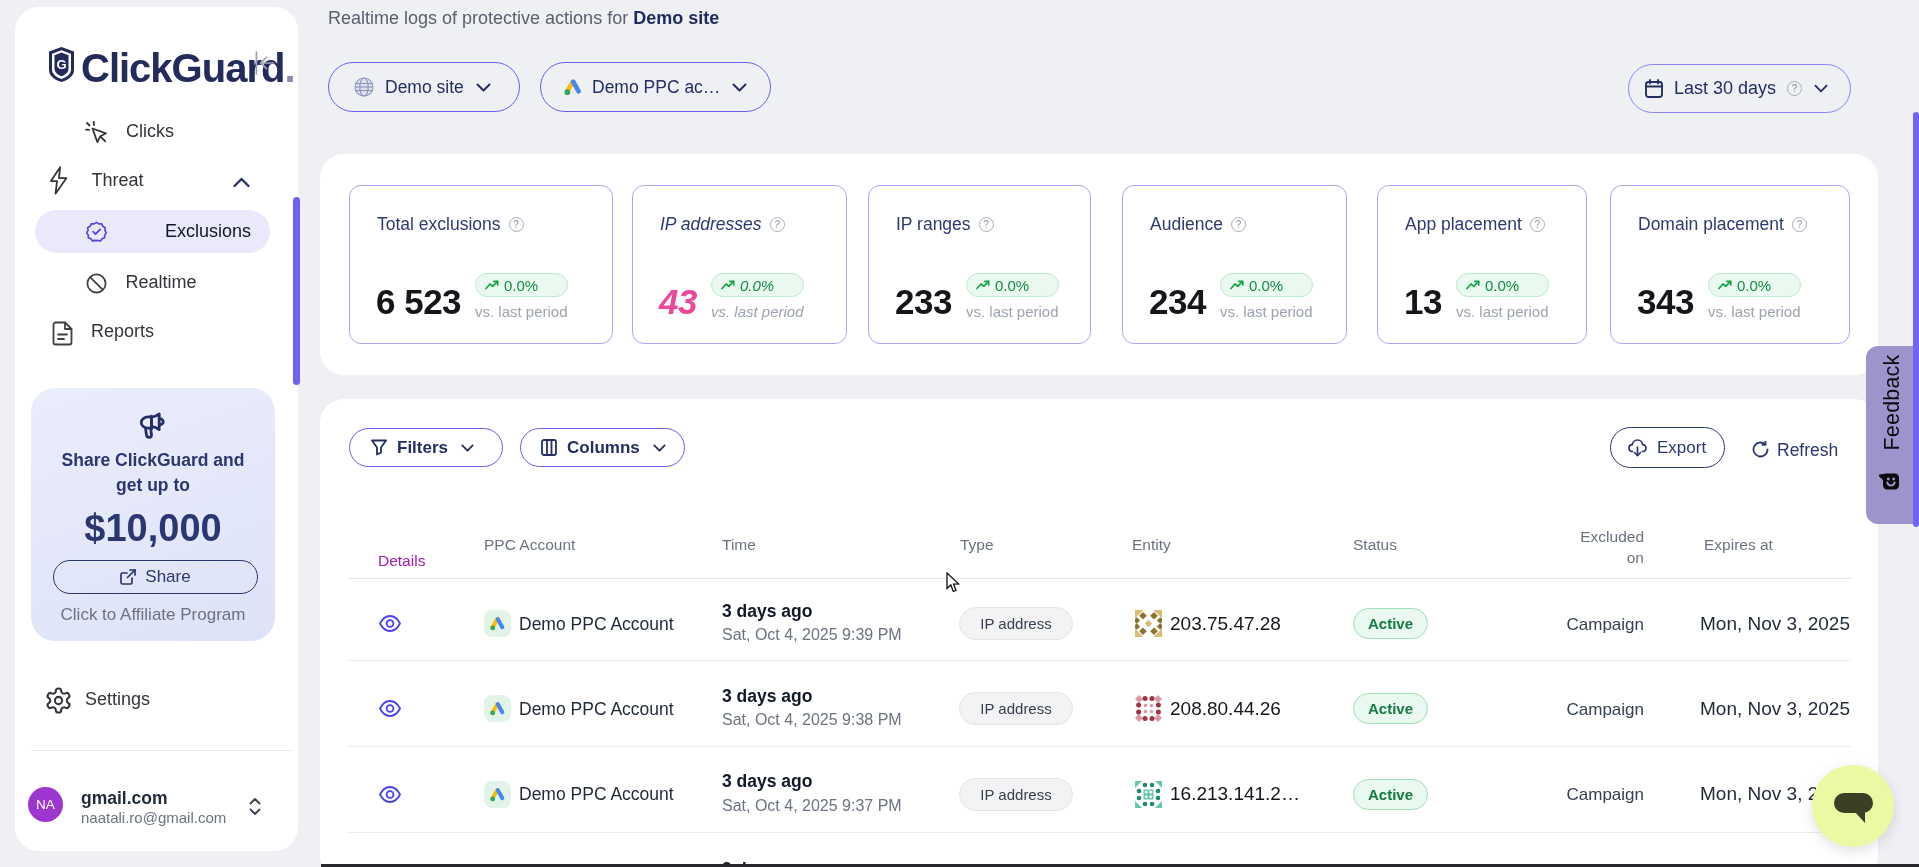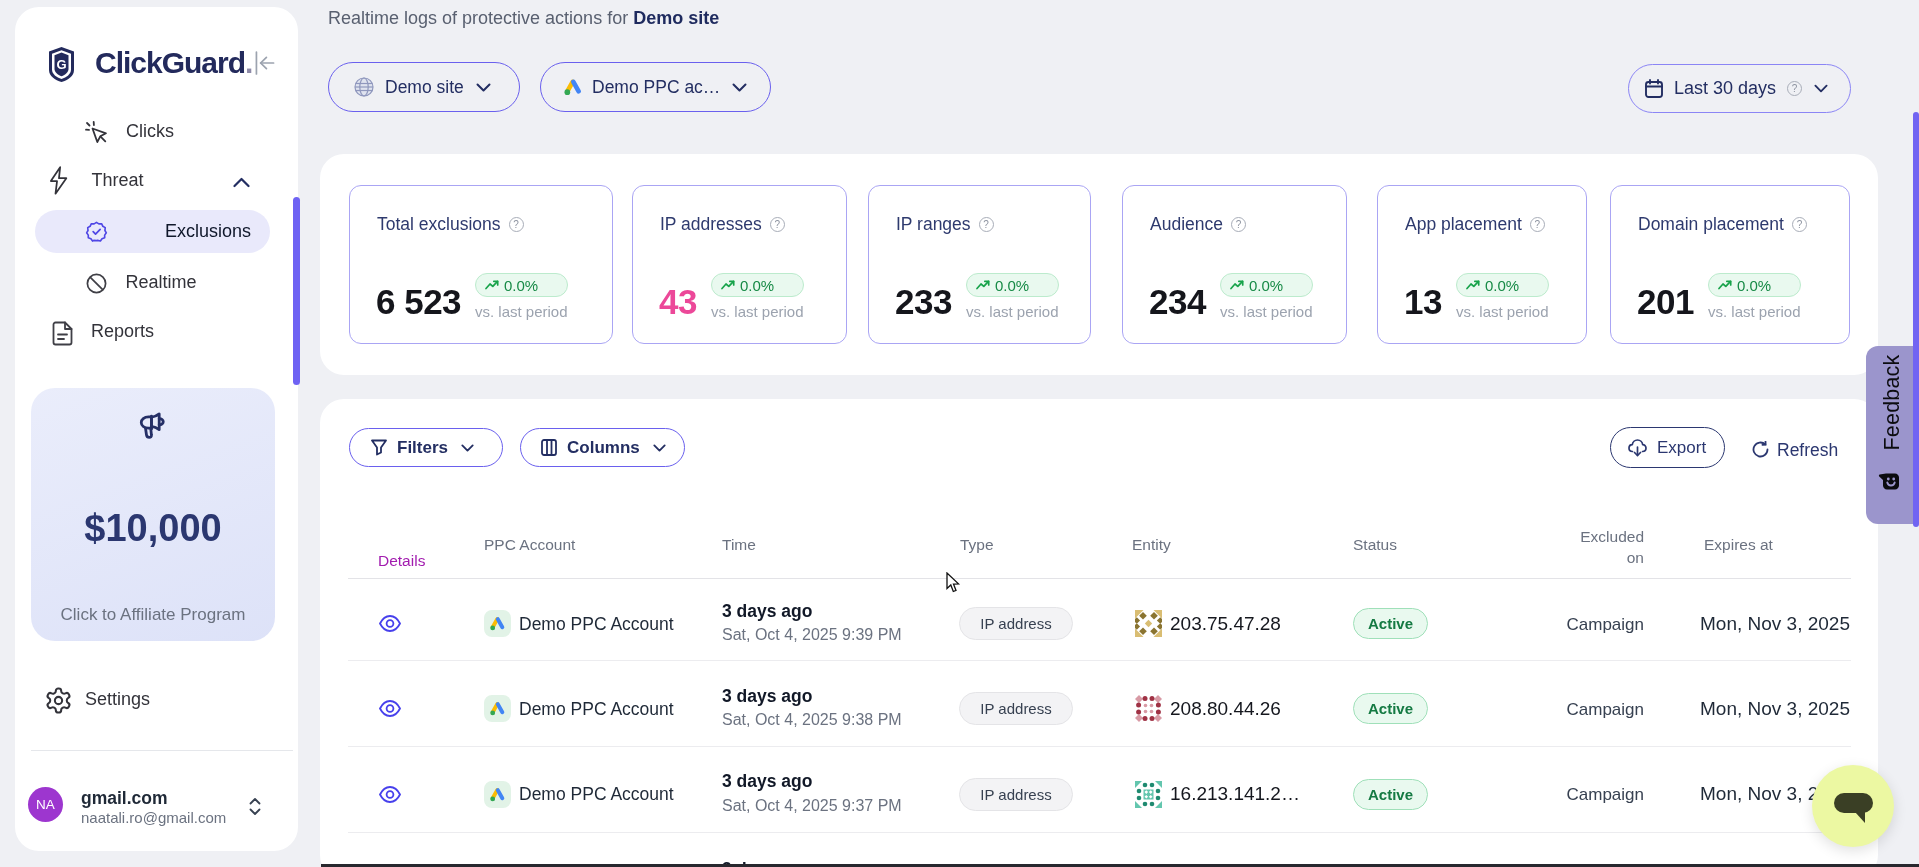--- a/index.html
+++ b/index.html
@@ -13,21 +13,21 @@
 <body>
 
 <div class="abs" id="sidebar" style="left:15px; top:7px; width:283px; height:844px; background:#fff; border-radius:24px;">
 
   <svg class="abs" style="left:34px; top:40px;" width="25" height="35" viewBox="0 0 25 35">
     <path d="M12.5 0 L25 4.5 V23 C25 29 19 33 12.5 35 C6 33 0 29 0 23 V4.5 Z" fill="#232a5c"></path>
     <path d="M12.5 3.2 L22 6.7 V22.5 C22 27 17.5 30.5 12.5 32 C7.5 30.5 3 27 3 22.5 V6.7 Z" fill="#fff"></path>
     <path d="M12.5 5.5 L19.5 8.2 V21.8 C19.5 25.3 16.3 28 12.5 29.3 C8.7 28 5.5 25.3 5.5 21.8 V8.2 Z" fill="#232a5c"></path>
     <text x="12.5" y="21.5" text-anchor="middle" font-family="Liberation Sans" font-size="13" font-weight="bold" fill="#fff">G</text>
   </svg>
-  <div class="abs" style="left:80px; top:40.5px; font-size:30px; line-height:1; font-weight:800; color:#232a5c; letter-spacing:-1px;">ClickGuard<span style="color:#8e8aa8;">.</span></div>
+  <div class="abs" style="left:66px; top:40.5px; font-size:40px; line-height:1; font-weight:800; color:#232a5c; letter-spacing:-1px;">ClickGuard<span style="color:#8e8aa8;">.</span></div>
 
   <svg class="abs" style="left:240px; top:43px;" width="20" height="26" viewBox="0 0 21 25" fill="none" stroke="#9ca3af" stroke-width="1.8" stroke-linecap="round">
     <path d="M1.5 1 V24"></path>
       <path d="M19.5 12.5 H6"></path>
       <path d="M12 6.5 L6 12.5 L12 18.5"></path>
   </svg>
 
   <svg class="abs" style="left:70px; top:114px;" width="24" height="23" viewBox="0 0 24 23" fill="none" stroke="#33333a" stroke-width="1.8" stroke-linecap="round" stroke-linejoin="round">
     <path d="M7.5 7.5 L21 12.3 L15.3 15.3 L12.3 21 Z"></path>
     <path d="M15.6 15.6 L20.3 20.3"></path>
@@ -67,21 +67,30 @@
   <div class="abs" style="left:76px; top:314.5px; font-size:18px; line-height:1; color:#33333a;">Reports</div>
 
   <div class="abs" style="left:16px; top:381px; width:244px; height:253px; border-radius:24px; background:linear-gradient(160deg,#eaedfb,#dde2f8);"></div>
   <svg class="abs" style="left:121px; top:396px;" width="35" height="39" viewBox="0 0 24 26" fill="none" stroke="#252f66" stroke-width="1.9" stroke-linecap="round" stroke-linejoin="round">
     <path d="M10.6 9.4 C12.6 9.1 14.4 8.3 15.9 7.1 V17.9 C14.4 16.7 12.6 15.9 10.6 15.6 Z"></path>
     <path d="M10.6 9.2 H8.6 C5.6 9.2 3.6 10.9 3.6 13 C3.6 15.1 5.6 16.8 8.6 16.8 H10.6"></path>
     <path d="M10.6 8.6 V17.4"></path>
     <path d="M15.9 10.4 C17.6 10.4 18.7 11.4 18.7 12.5 C18.7 13.6 17.6 14.6 15.9 14.6"></path>
     <path d="M6.5 16.8 L7.2 21.6 C7.35 22.6 8.2 23.2 9.1 23.2 C10.1 23.2 10.75 22.5 10.6 21.6 L10.1 17"></path>
   </svg>
+  <div class="abs" style="left:16px; top:441px; width:244px; text-align:center; font-size:17.5px; font-weight:bold; color:#2b3770; line-height:25px;">Share ClickGuard and<br>get up to</div>
   <div class="abs" style="left:16px; top:500px; width:244px; text-align:center; font-size:38px; font-weight:bold; color:#2b3770;">$10,000</div>
+  <div class="abs" style="left:38px; top:553px; width:205px; height:34px; border:1.5px solid #2b3770; border-radius:17px; display:flex; align-items:center; justify-content:center; gap:9px;">
+    <svg width="16" height="16" viewBox="0 0 16 16" fill="none" stroke="#2b3770" stroke-width="1.7" stroke-linecap="round" stroke-linejoin="round">
+      <path d="M12 9 V13.5 C12 14.3 11.3 15 10.5 15 H2.5 C1.7 15 1 14.3 1 13.5 V5.5 C1 4.7 1.7 4 2.5 4 H7"></path>
+      <path d="M10 1 H15 V6"></path>
+        <path d="M15 1 L7.5 8.5"></path>
+    </svg>
+    <span style="font-size:17px; color:#2b3770;">Share</span>
+  </div>
   <div class="abs" style="left:16px; top:598px; width:244px; text-align:center; font-size:17px; color:#6b7280;">Click to Affiliate Program</div>
 
   <svg class="abs" style="left:29px; top:678px;" width="29" height="31" viewBox="0 0 24 24" fill="none" stroke="#33333a" stroke-width="1.7" stroke-linecap="round" stroke-linejoin="round">
     <path d="M12.22 2h-.44a2 2 0 0 0-2 2v.18a2 2 0 0 1-1 1.73l-.43.25a2 2 0 0 1-2 0l-.15-.08a2 2 0 0 0-2.73.73l-.22.38a2 2 0 0 0 .73 2.73l.15.1a2 2 0 0 1 1 1.72v.51a2 2 0 0 1-1 1.74l-.15.09a2 2 0 0 0-.73 2.73l.22.38a2 2 0 0 0 2.73.73l.15-.08a2 2 0 0 1 2 0l.43.25a2 2 0 0 1 1 1.73V20a2 2 0 0 0 2 2h.44a2 2 0 0 0 2-2v-.18a2 2 0 0 1 1-1.73l.43-.25a2 2 0 0 1 2 0l.15.08a2 2 0 0 0 2.73-.73l.22-.39a2 2 0 0 0-.73-2.73l-.15-.08a2 2 0 0 1-1-1.74v-.5a2 2 0 0 1 1-1.74l.15-.09a2 2 0 0 0 .73-2.73l-.22-.38a2 2 0 0 0-2.73-.73l-.15.08a2 2 0 0 1-2 0l-.43-.25a2 2 0 0 1-1-1.73V4a2 2 0 0 0-2-2z"></path>
     <circle cx="12" cy="12" r="3"></circle>
   </svg>
   <div class="abs" style="left:70px; top:682.5px; font-size:18px; line-height:1; color:#33333a;">Settings</div>
 
   <div class="abs" style="left:16px; top:743px; width:262px; height:1px; background:#e5e7eb;"></div>
 
@@ -150,21 +159,21 @@
       <div class="gpill" style="display:flex; align-items:center; gap:5px; height:24px; padding:0 9px; background:#e9f9ef; border:1px solid #bcebcd; border-radius:12px;">
         <svg width="14" height="10" viewBox="0 0 14 10" fill="none" stroke="#17a34a" stroke-width="1.7" stroke-linecap="round" stroke-linejoin="round">
           <path d="M1 8.5 L5 4 L7.8 6.4 L12.5 1.3"></path>
             <path d="M8.8 1.3 H12.7 V5"></path>
         </svg>
         <span style="font-size:15px; color:#178a46;">0.0%</span>
       </div>
       <div style="margin-top:6px; font-size:15px; color:#9ca3af;">vs. last period</div>
     </div>
   </div>
-    <div class="abs" style="left:632px; top:185px; width:215px; height:159px; border:1px solid #aaa5f4; border-radius:12px; background:#fff;">
+    <div class="abs" style="left:632px; top:185px; width:215px; height:159px; border:1px solid #aaa5f4; border-radius:12px; background:#fff;font-style:italic;">
     <div class="abs" style="left:27px; top:28px; font-size:17.5px; color:#2e3a6e; display:flex; align-items:center; gap:8px;">IP addresses
       <span style="width:15px; height:15px; border:1.3px solid #a8adb8; border-radius:50%; color:#8d93a0; font-size:10px; display:inline-flex; align-items:center; justify-content:center;">?</span>
     </div>
     <div class="abs" style="left:26px; top:96px; font-size:35px; font-weight:bold; color:#ec4899; letter-spacing:-0.5px;">43</div>
     <div class="abs" style="left:0px; top:0;"></div>
     <div class="pillwrap abs" style="top: 87px; left: 78px;">
       <div class="gpill" style="display:flex; align-items:center; gap:5px; height:24px; padding:0 9px; background:#e9f9ef; border:1px solid #bcebcd; border-radius:12px;">
         <svg width="14" height="10" viewBox="0 0 14 10" fill="none" stroke="#17a34a" stroke-width="1.7" stroke-linecap="round" stroke-linejoin="round">
           <path d="M1 8.5 L5 4 L7.8 6.4 L12.5 1.3"></path>
             <path d="M8.8 1.3 H12.7 V5"></path>
@@ -222,21 +231,21 @@
         </svg>
         <span style="font-size:15px; color:#178a46;">0.0%</span>
       </div>
       <div style="margin-top:6px; font-size:15px; color:#9ca3af;">vs. last period</div>
     </div>
   </div>
     <div class="abs" style="left:1610px; top:185px; width:240px; height:159px; border:1px solid #aaa5f4; border-radius:12px; background:#fff;">
     <div class="abs" style="left:27px; top:28px; font-size:17.5px; color:#2e3a6e; display:flex; align-items:center; gap:8px;">Domain placement
       <span style="width:15px; height:15px; border:1.3px solid #a8adb8; border-radius:50%; color:#8d93a0; font-size:10px; display:inline-flex; align-items:center; justify-content:center;">?</span>
     </div>
-    <div class="abs" style="left:26px; top:96px; font-size:35px; font-weight:bold; color:#15161c; letter-spacing:-0.5px;">201</div>
+    <div class="abs" style="left:26px; top:96px; font-size:35px; font-weight:bold; color:#15161c; letter-spacing:-0.5px;">343</div>
     <div class="abs" style="left:0px; top:0;"></div>
     <div class="pillwrap abs" style="top: 87px; left: 97px;">
       <div class="gpill" style="display:flex; align-items:center; gap:5px; height:24px; padding:0 9px; background:#e9f9ef; border:1px solid #bcebcd; border-radius:12px;">
         <svg width="14" height="10" viewBox="0 0 14 10" fill="none" stroke="#17a34a" stroke-width="1.7" stroke-linecap="round" stroke-linejoin="round">
           <path d="M1 8.5 L5 4 L7.8 6.4 L12.5 1.3"></path>
             <path d="M8.8 1.3 H12.7 V5"></path>
         </svg>
         <span style="font-size:15px; color:#178a46;">0.0%</span>
       </div>
       <div style="margin-top:6px; font-size:15px; color:#9ca3af;">vs. last period</div>

